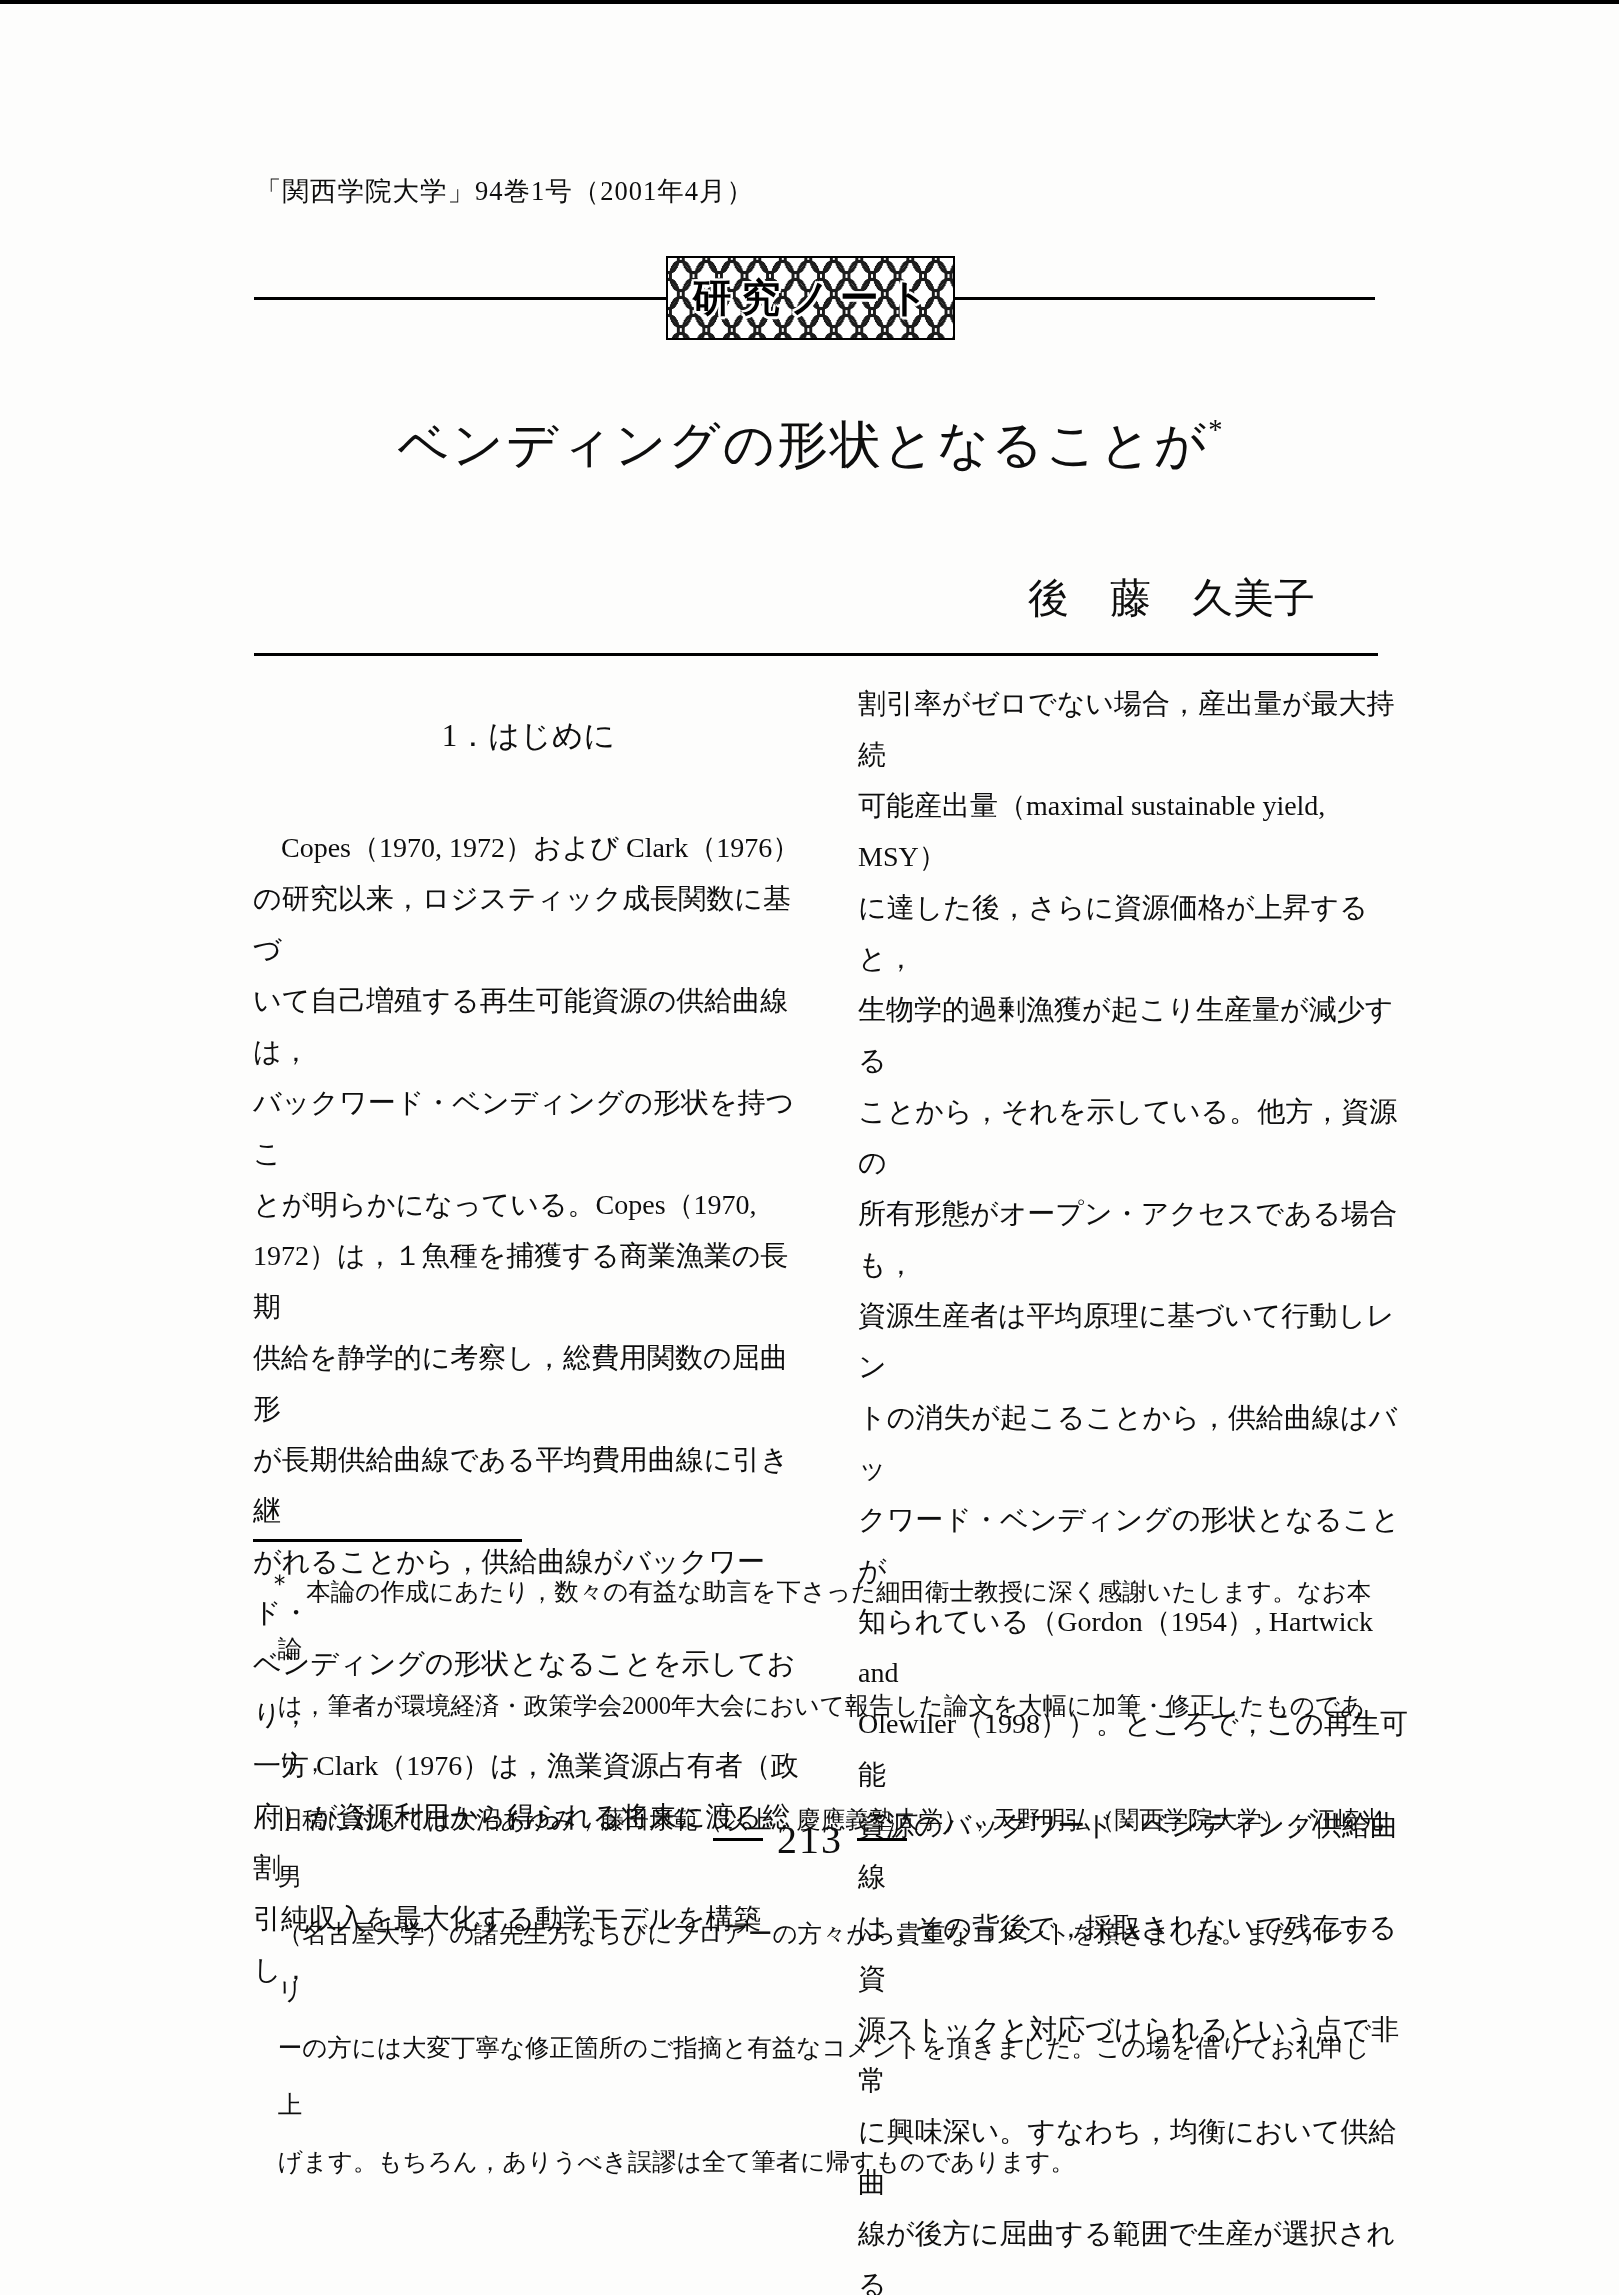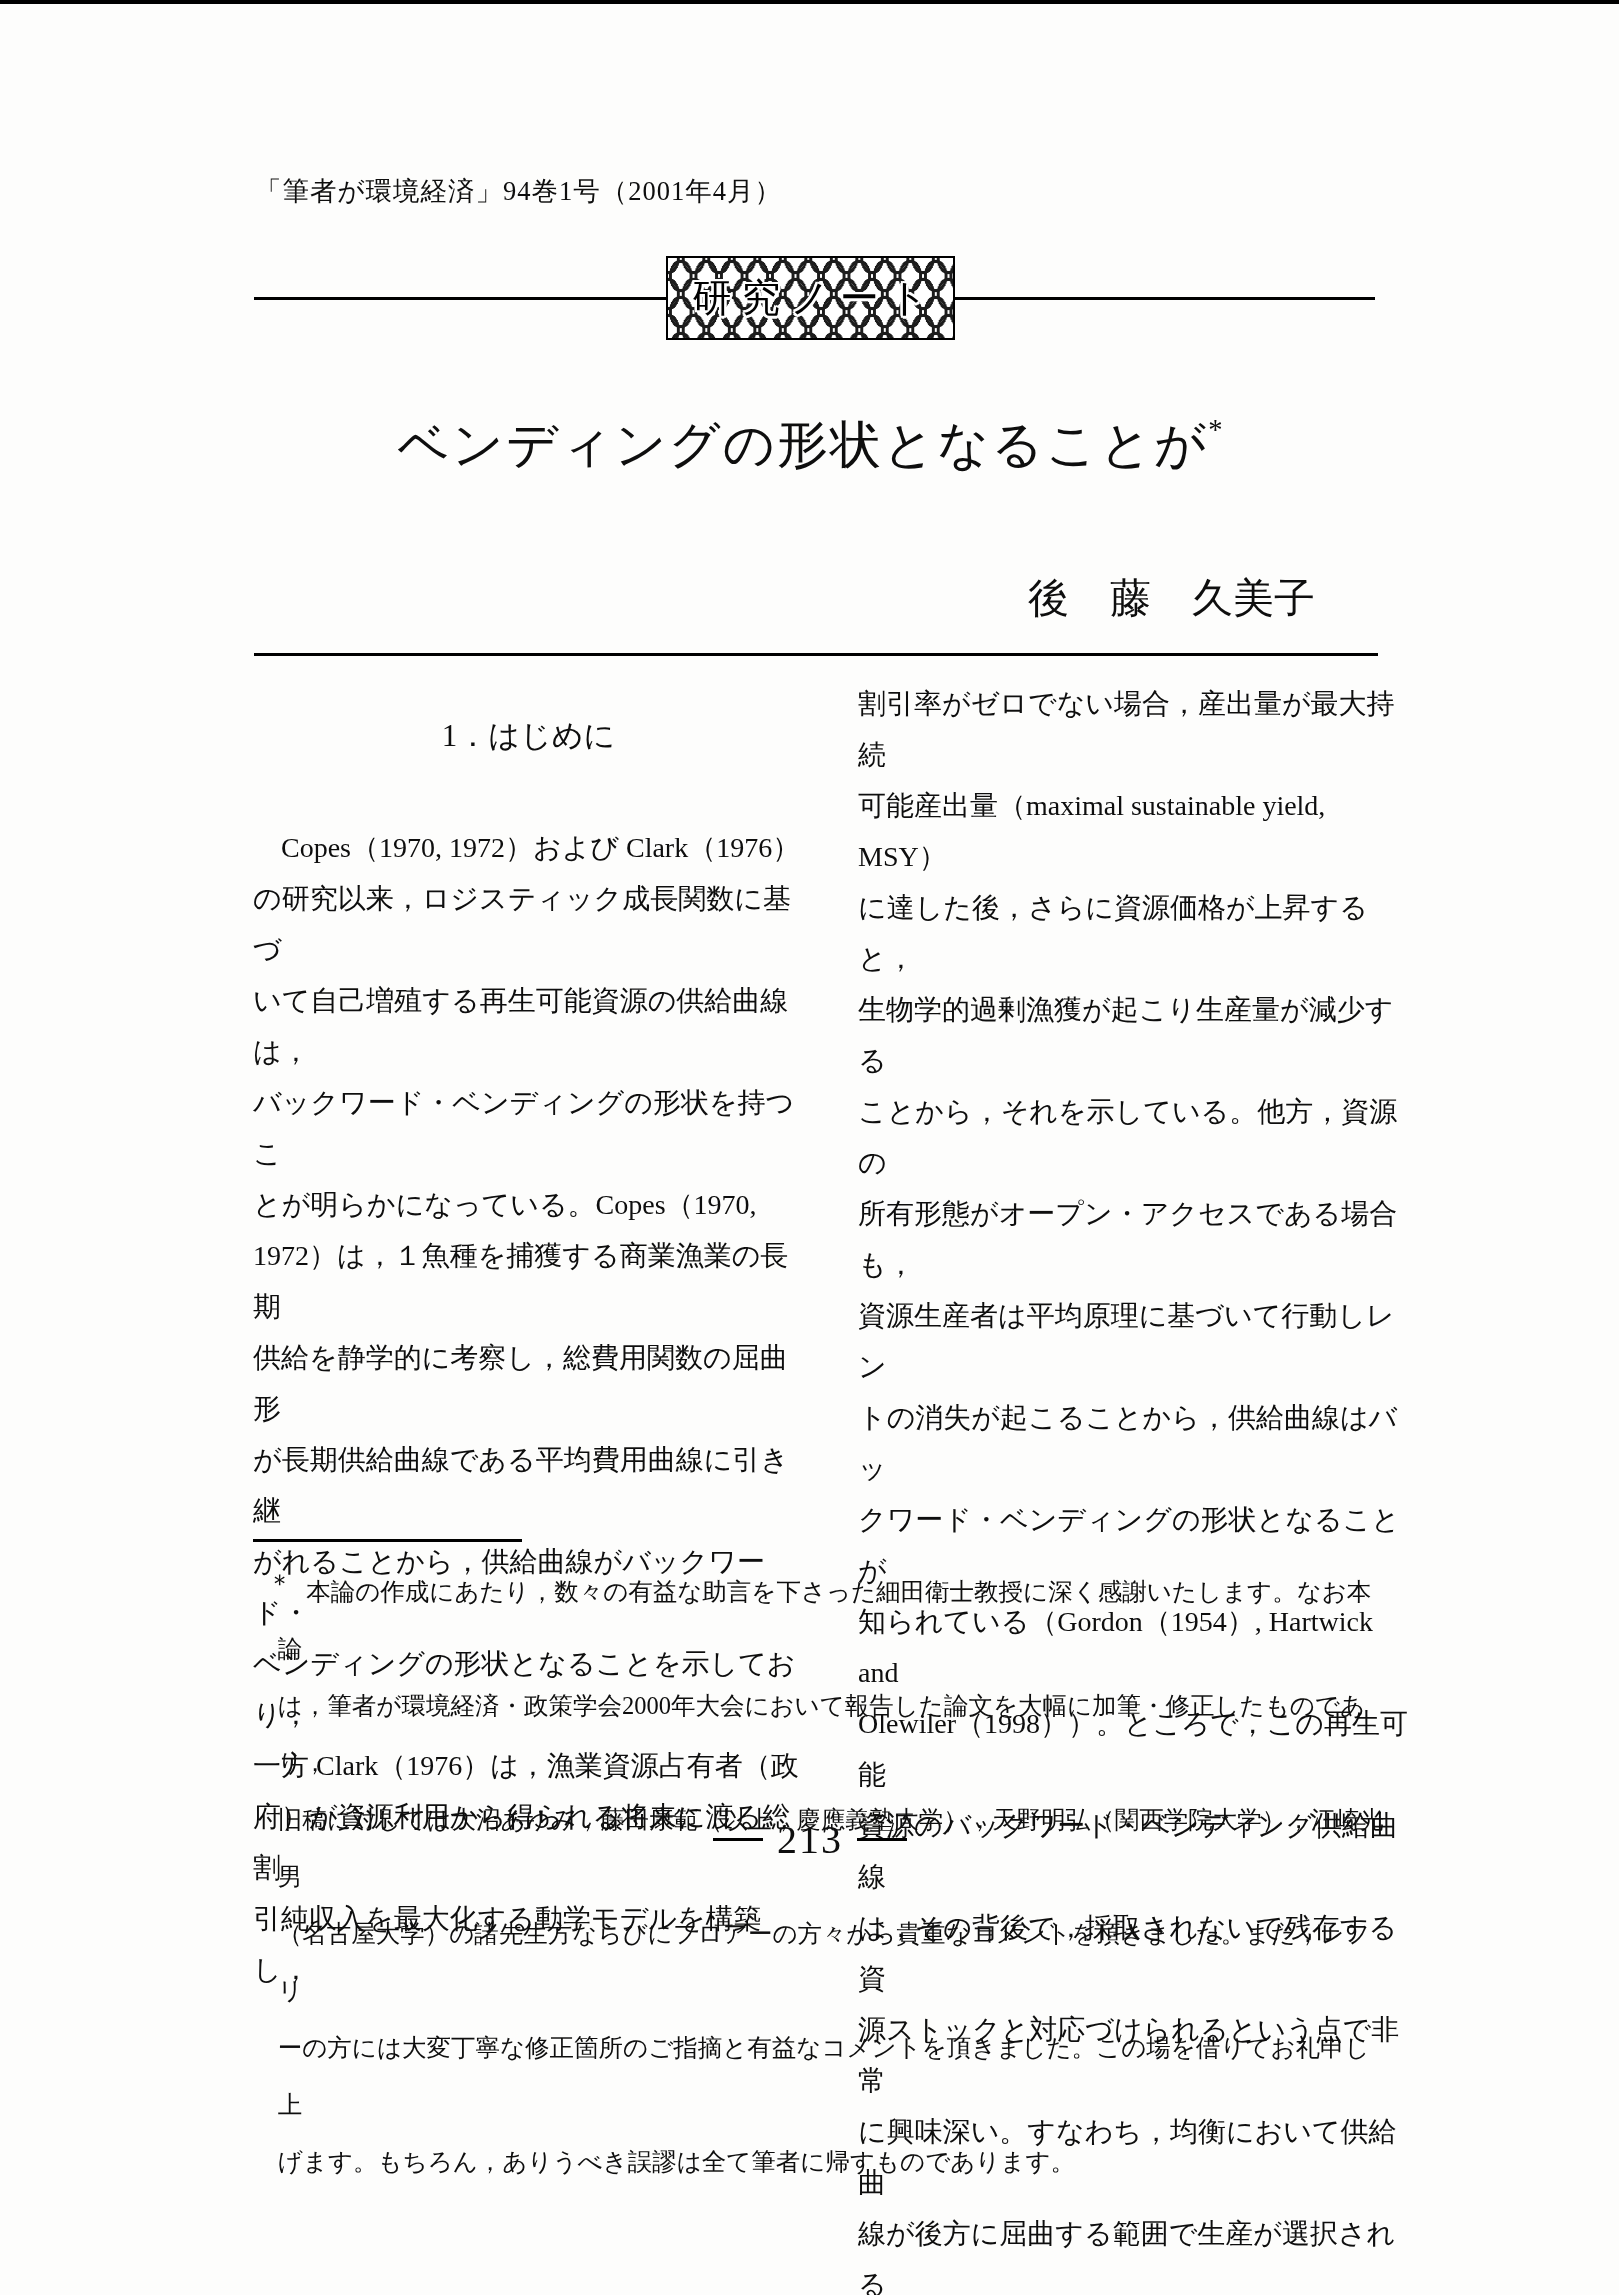--- a/index.html
+++ b/index.html
@@ -39,21 +39,21 @@
     background-color: #fff;
     background-image:
       radial-gradient(12.8px 18px at 50% 50%, rgba(255,255,255,0) 0 70%, #1c1c1c 72% 90%, rgba(255,255,255,0) 92%),
       radial-gradient(12.8px 18px at 50% 50%, rgba(255,255,255,0) 0 70%, #1c1c1c 72% 90%, rgba(255,255,255,0) 92%);
     background-size: 25.5px 36px, 25.5px 36px;
     background-position: 0 0, 12.8px 18px;
     display: flex; align-items: center; justify-content: center;
   }
   .banner-label {
     font-family: "Liberation Sans", "DejaVu Sans", sans-serif;
-    font-weight: 400;
+    font-weight: 700;
     font-size: 39px;
     letter-spacing: 9.8px;
     padding-left: 9.8px; 
     color: #000;
     text-shadow:
       -2.5px 0 0 #fff, 2.5px 0 0 #fff, 0 -2.5px 0 #fff, 0 2.5px 0 #fff,
       -2px -2px 0 #fff, 2px 2px 0 #fff, -2px 2px 0 #fff, 2px -2px 0 #fff;
     white-space: nowrap;
   }
 
@@ -117,21 +117,21 @@
   .pageno-num { font-size: 40px; letter-spacing: 2px; }
   .pageno-dash { width: 50px; height: 2.5px; background: #000; }
 </style>
 </head>
 <body>
 
 <div class="page">
 
   <div class="scan-edge-top"></div>
 
-  <div class="journal-header">「筆者が環境経済」94巻1号（2001年4月）</div>
+  <div class="journal-header">「関西学院大学」94巻1号（2001年4月）</div>
 
   <div class="banner-rule"></div>
 
   <div class="banner">
     <span class="banner-label">研究ノート</span>
   </div>
 
   <h1 class="paper-title"><span>ベンディングの形状となることが</span><sup class="title-note">*</sup></h1>
 
   <div class="author">後　藤　久美子</div>

